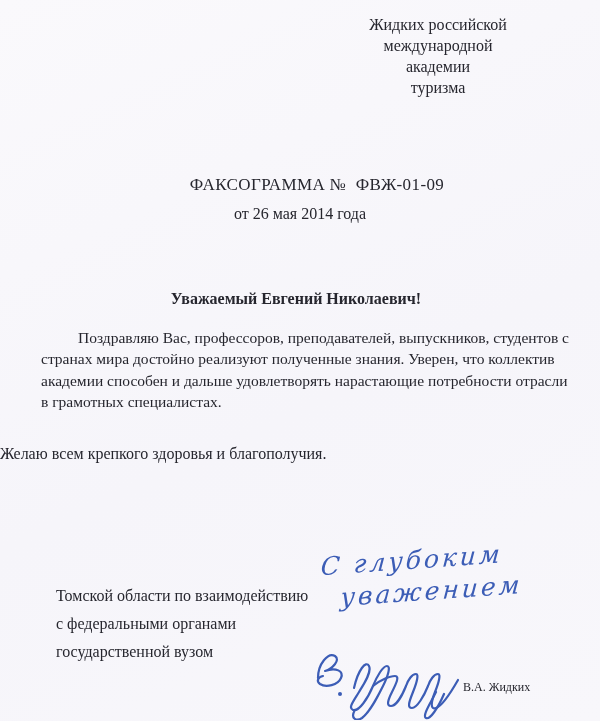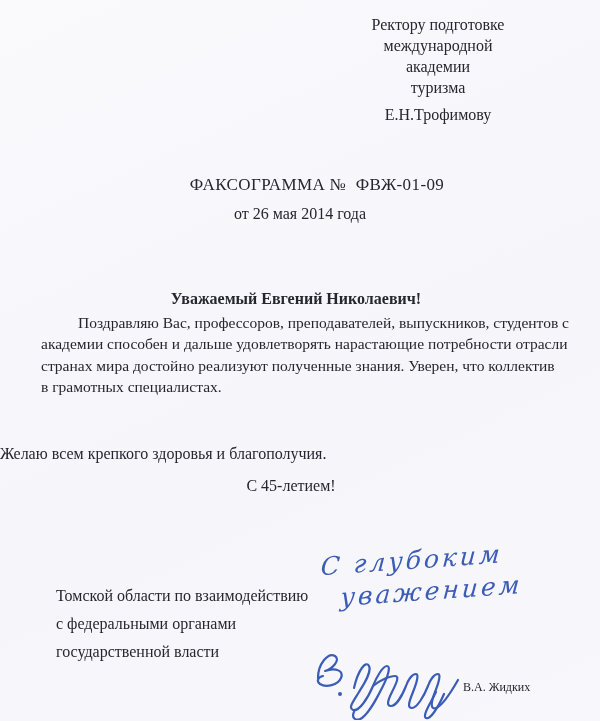--- a/index.html
+++ b/index.html
@@ -27,21 +27,21 @@
   }
   .fax-date{
     position:absolute;left:0;right:0;top:205px;
     text-align:center;font-size:16px;
   }
   .salutation{
     position:absolute;left:0;right:8px;top:290px;
     text-align:center;font-size:16px;font-weight:bold;
   }
   .body-par{
-    position:absolute;left:41px;top:312px;width:528px;
+    position:absolute;left:41px;top:327px;width:528px;
     font-size:15.5px;line-height:21.3px;text-align:left;
   }
   .body-par .first{text-indent:37px;}
   .wish{
     position:absolute;left:0;right:8px;top:445px;
     text-align:left;font-size:16px;
   }
   .congrats{
     position:absolute;left:0;right:18px;top:477px;
     text-align:center;font-size:16px;
@@ -74,45 +74,43 @@
     position:absolute;left:463px;top:680px;
     font-size:12px;
   }
 </style>
 </head>
 <body>
 
 <div class="paper">
 
   <div class="addressee">
-    <div>Ректору подготовке</div>
+    <div>Жидких российской</div>
     <div>международной академии</div>
     <div>туризма</div>
-    <div class="addr-name">Е.Н.Трофимову</div>
   </div>
 
   <div class="fax-title">ФАКСОГРАММА №  ФВЖ-01-09</div>
   <div class="fax-date">от 26 мая 2014 года</div>
 
   <div class="salutation">Уважаемый Евгений Николаевич!</div>
 
   <div class="body-par">
     <div class="first">Поздравляю Вас, профессоров, преподавателей, выпускников, студентов с</div>
+    <div>странах мира достойно реализуют полученные знания. Уверен, что коллектив</div>
     <div>академии способен и дальше удовлетворять нарастающие потребности отрасли</div>
-    <div>странах мира достойно реализуют полученные знания. Уверен, что коллектив</div>
     <div>в грамотных специалистах.</div>
   </div>
 
   <div class="wish">Желаю всем крепкого здоровья и благополучия.</div>
-  <div class="congrats">С 45-летием!</div>
 
   <div class="footer-block">
     <div>Томской области по взаимодействию</div>
     <div>с федеральными органами</div>
-    <div>государственной власти</div>
+    <div>государственной вузом</div>
   </div>
 
   <div class="hand-note">
     <div class="hl1">С глубоким</div>
     <div class="hl2">уважением</div>
   </div>
 
   <svg class="signature-svg" viewBox="0 0 168 76" xmlns="http://www.w3.org/2000/svg" aria-hidden="true">
     <path d="M20,34 C20,20 30,8 37,12 C43,16 34,25 27,27 C38,23 46,27 43,34 C40,41 28,44 22,40 C18,37 20,33 25,32"></path>
     <circle cx="42" cy="50" r="2"></circle>

